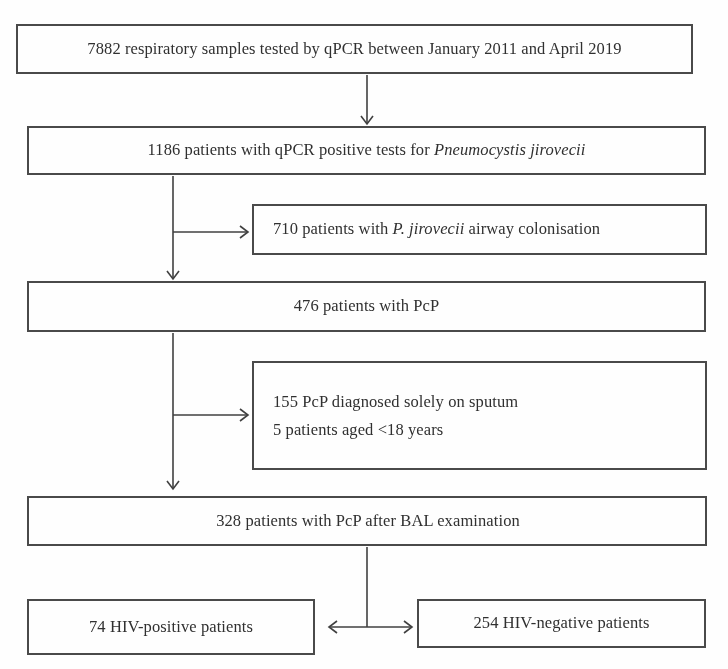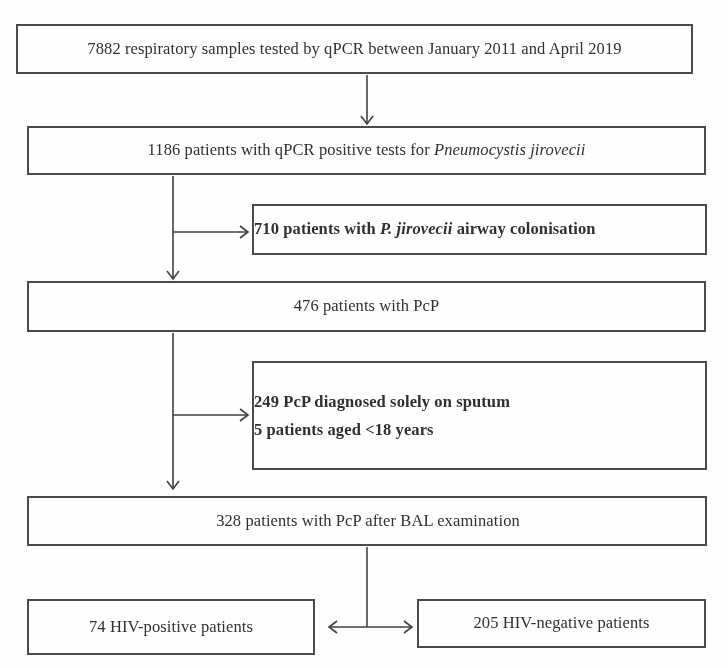--- a/index.html
+++ b/index.html
@@ -28,22 +28,22 @@
     letter-spacing: 0.1px;
   }
   .box.center {
     justify-content: center;
     text-align: center;
     padding: 0 10px;
   }
   .box.left {
     justify-content: flex-start;
     text-align: left;
+    padding-left: 19px;
     padding-right: 8px;
-    font-weight: bold;
   }
   .box.multiline {
     flex-direction: column;
     align-items: flex-start;
     justify-content: center;
   }
   .box.multiline .line {
     display: block;
     line-height: 27.5px;
   }
@@ -124,29 +124,29 @@
 
   <div class="box left" id="box-colonisation">
     <span><span>710 patients with </span><span class="italic">P. jirovecii</span><span> airway colonisation</span></span>
   </div>
 
   <div class="box center" id="box-pcp">
     <span>476 patients with PcP</span>
   </div>
 
   <div class="box left multiline" id="box-exclusions">
-    <span class="line">249 PcP diagnosed solely on sputum</span>
+    <span class="line">155 PcP diagnosed solely on sputum</span>
     <span class="line">5 patients aged &lt;18 years</span>
   </div>
 
   <div class="box center" id="box-pcp-bal">
     <span>328 patients with PcP after BAL examination</span>
   </div>
 
   <div class="box center" id="box-hiv-positive">
     <span>74 HIV-positive patients</span>
   </div>
 
   <div class="box center" id="box-hiv-negative">
-    <span>205 HIV-negative patients</span>
+    <span>254 HIV-negative patients</span>
   </div>
 
 </div>
 
 </body></html>

